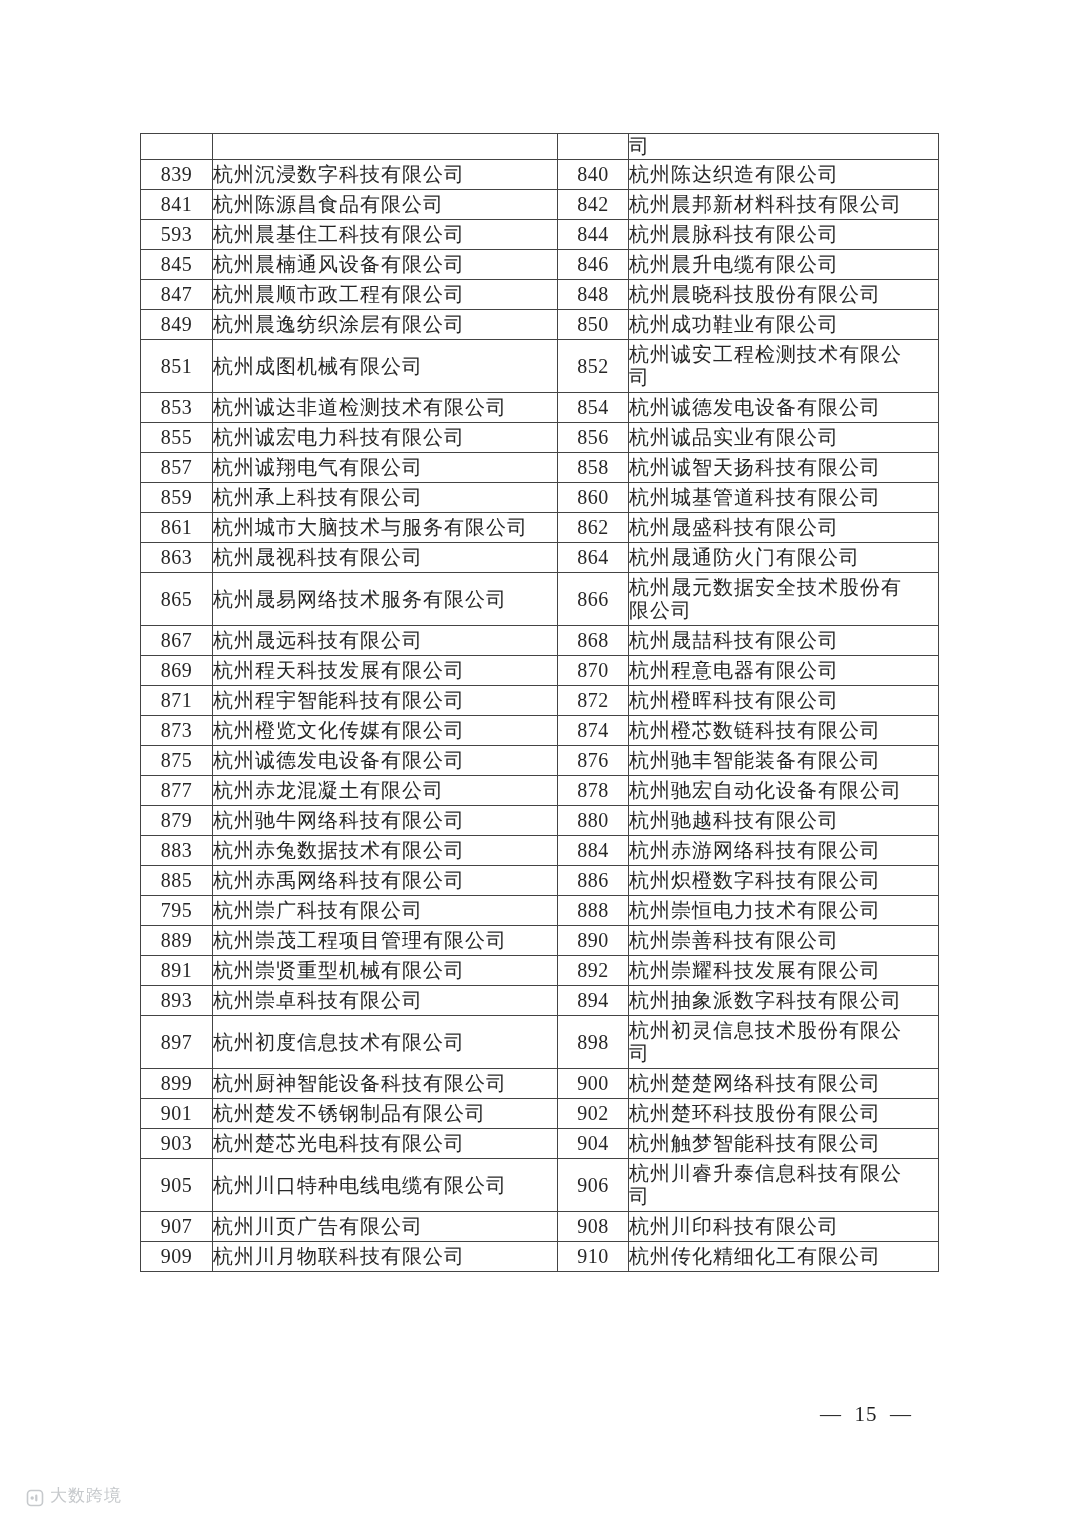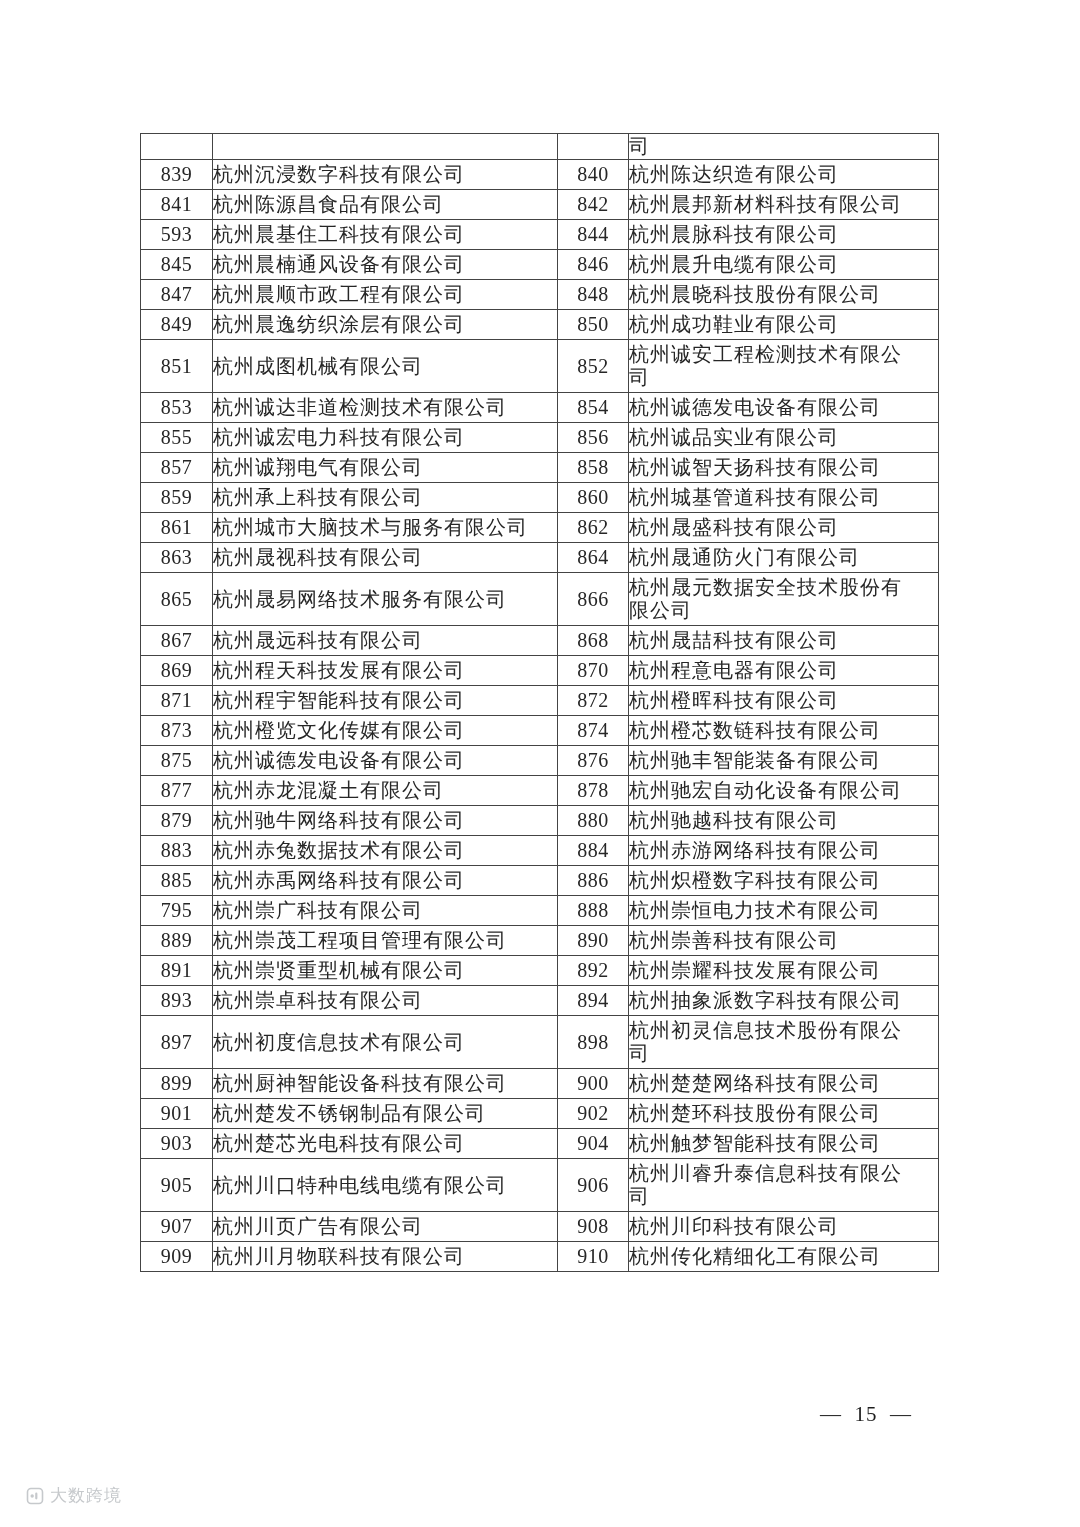--- a/index.html
+++ b/index.html
@@ -31,21 +31,21 @@
   td.name.right { padding-right:20px; }
   tr.carry td { height:26px; padding-top:1px; padding-bottom:2px; line-height:21px; }
 
   .page-number {
     position:absolute; left:800px; top:1402px;
     font-size:21px; color:#1d1d1d; white-space:pre; letter-spacing:1px;margin-left:20px;
   }
 
   .watermark {
     position:absolute; left:26px; top:1484px;
-    display:flex; align-items:center; gap:6px;
+    display:flex; align-items:flex-end; gap:6px;
     color:#c6c9cc; font-family:"Liberation Sans","DejaVu Sans",sans-serif;
     font-size:17px; letter-spacing:1px;
   }
   .watermark svg { display:block; }
 </style>
 </head>
 <body>
 
 <div class="page">
 

